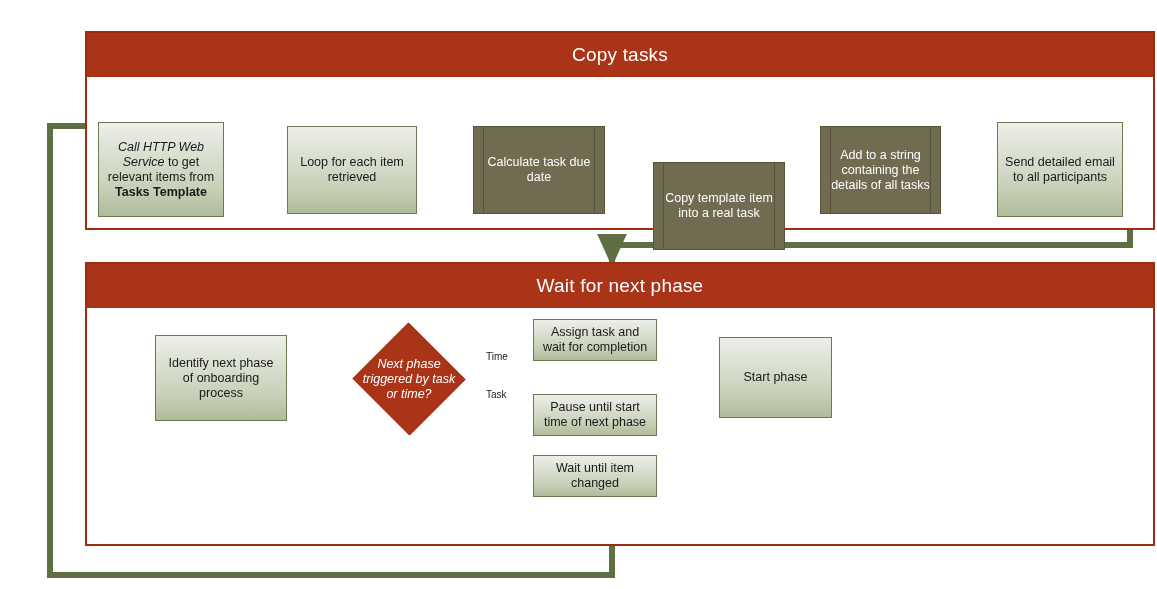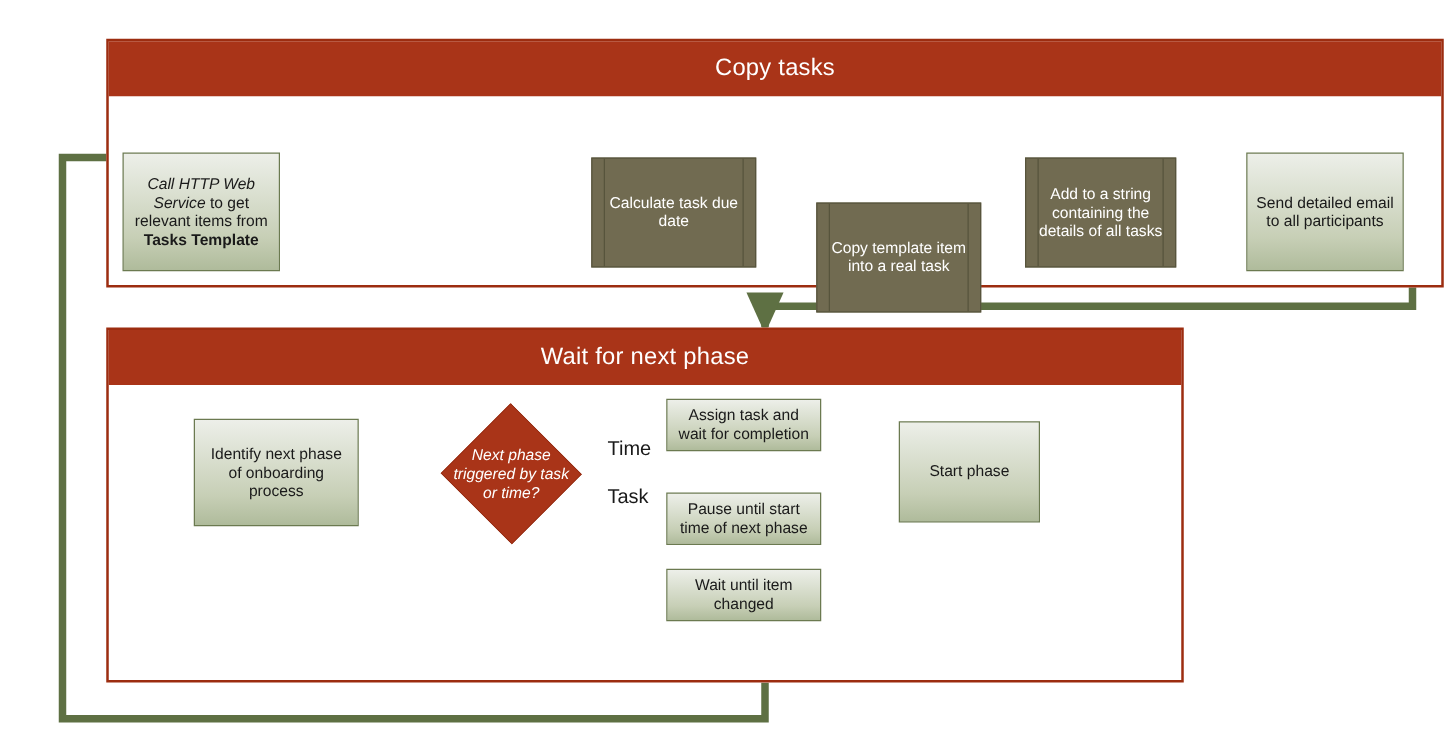--- a/index.html
+++ b/index.html
@@ -102,21 +102,21 @@
     position: relative;
     z-index: 2;
     color: #ffffff;
     font-size: 12.5px;
     line-height: 15px;
     width: 104px;
   }
 
   .edge-label {
     position: absolute;
-    font-size: 16px;
+    font-size: 10px;
     color: #1a1a1a;
     white-space: nowrap;
   }
 </style>
 </head>
 <body>
 
 <div id="stage">
 
   <svg class="edges" viewBox="0 0 1157 589">
@@ -170,36 +170,39 @@
       <path d="M 308 378 L 308 475 L 532 475" marker-end="url(#arrowThin)"></path>
 
       <path d="M 657 475 L 688 475 L 688 527 L 130 527 L 130 378 L 152 378" marker-end="url(#arrowThin)"></path>
     </g>
   </svg>
 
   <div class="group" style="left:85px; top:31px; width:1070px; height:199px;">
     <div class="group-header">Copy tasks</div>
   </div>
 
-  <div class="group" style="left:85px; top:262px; width:862px; height:284px;">
+  <div class="group" style="left:85px; top:262px; width:1070px; height:284px;">
     <div class="group-header">Wait for next phase</div>
   </div>
 
   <div class="node" style="left:98px; top:122px; width:126px; height:95px;">
     <div class="txt">
       <em>Call HTTP Web</em>
       <br>
       <em>Service</em><span> to get</span>
       <br>
       <span>relevant items from</span>
       <br>
       <strong>Tasks Template</strong>
     </div>
   </div>
 
+  <div class="node" style="left:287px; top:126px; width:130px; height:88px;">
+    <div class="txt">Loop for each item retrieved</div>
+  </div>
 
   <div class="node dark" style="left:473px; top:126px; width:132px; height:88px;">
     <div class="txt">Calculate task due date</div>
   </div>
 
   <div class="node dark" style="left:653px; top:126px; width:132px; height:88px;margin-top:36px;">
     <div class="txt">Copy template item into a real task</div>
   </div>
 
   <div class="node dark" style="left:820px; top:126px; width:121px; height:88px;">

